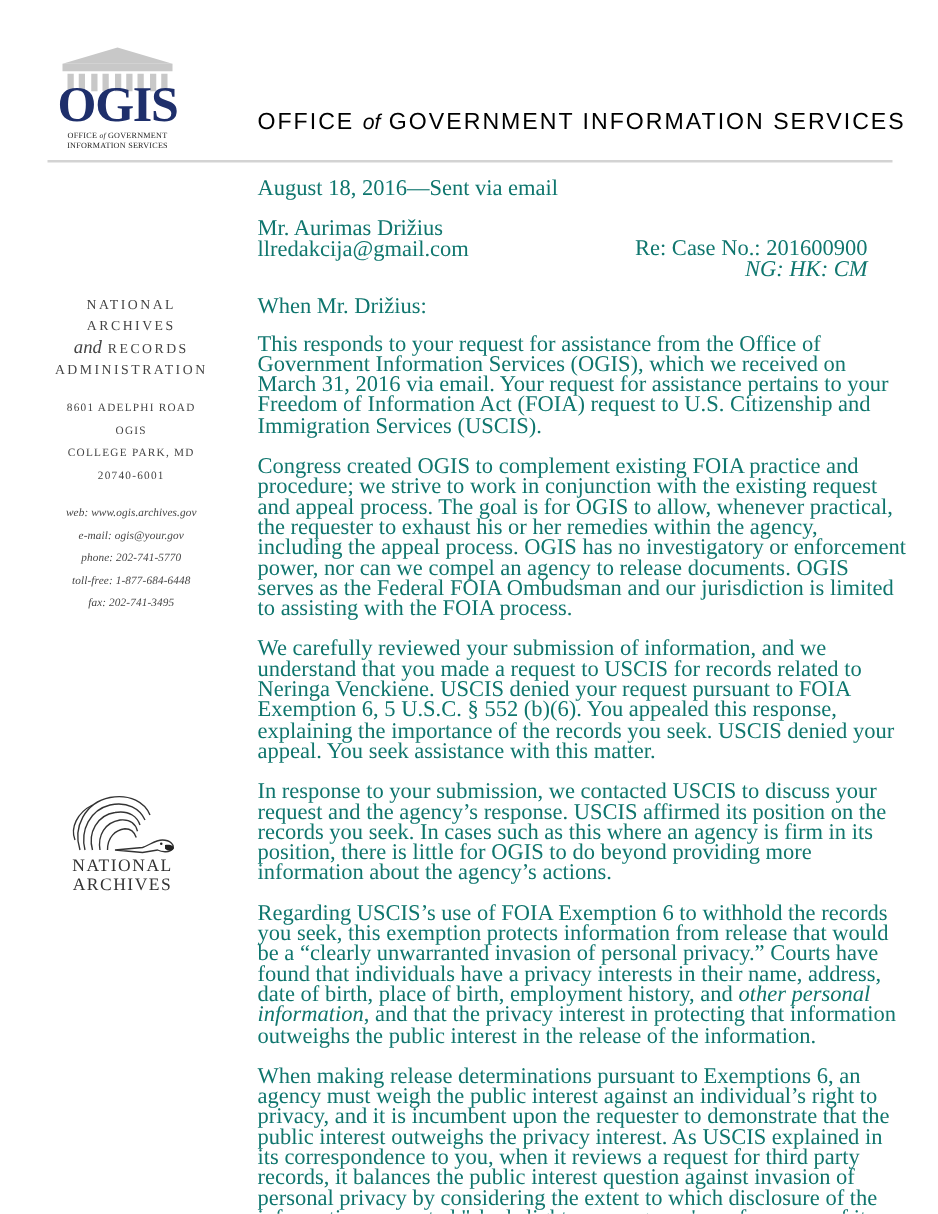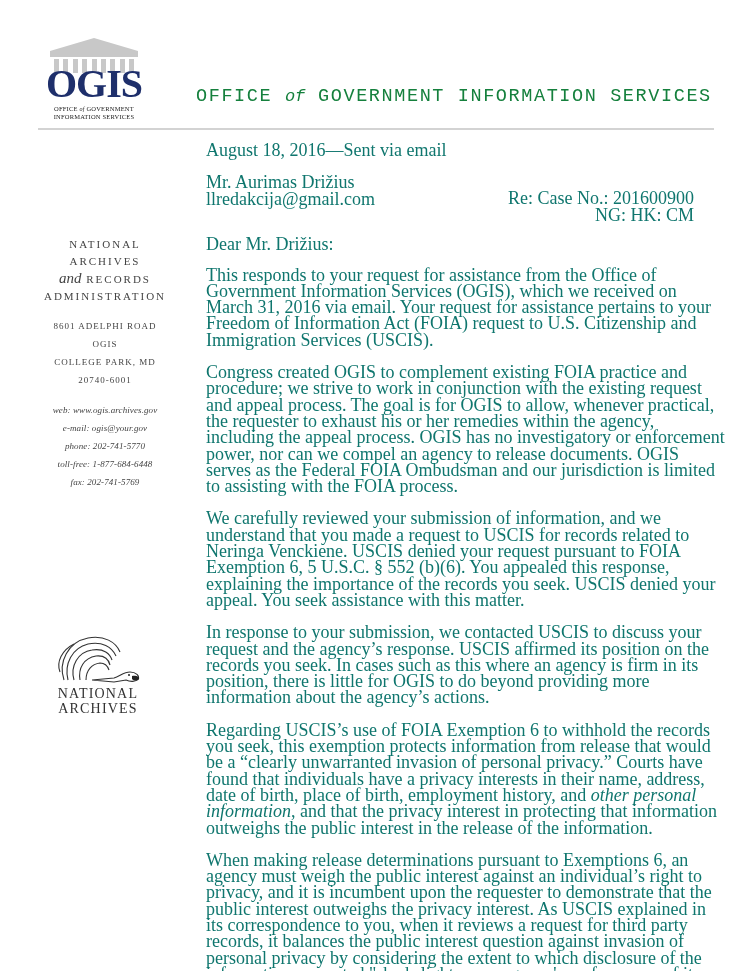--- a/index.html
+++ b/index.html
@@ -74,26 +74,26 @@
       font-family: "Liberation Serif", serif;
       font-size: 6.5px;
       line-height: 8px;
       color: #222;
       letter-spacing: 0.2px;
     }
     .logo .ogis-sub i { font-style: italic; font-size: 6px; }
 
     .header-title {
       position: absolute;
-      left: 196px;
+      left: 206px;
       top: 86px;
-      font-family: Liberation Mono, monospace;
+      font-family: Liberation Sans, sans-serif;
       font-size: 18.5px;
       letter-spacing: 1.6px;
-      color: #15803d;
+      color: #000000;
       white-space: nowrap;
     }
     .header-title i {
       font-style: italic;
       font-size: 17px;
       letter-spacing: 0;
     }
     .divider {
       position: absolute;
       left: 38px;
@@ -183,20 +183,21 @@
     .address-block .recip div { white-space: nowrap; }
     .address-block .case {
       position: absolute;
       left: 302px;
       top: 16px;
       white-space: nowrap;
       text-align: right;
     }
     .address-block .case .codes {
       padding-left: 33px;
+      font-style: italic;
     }
     .salutation { margin-top: 12px !important; margin-bottom: 14px !important; }
     .para { margin-bottom: 16px !important; }
     .para i { font-style: italic; }
   </style>
 </head>
 <body>
 
 <div class="logo">
   <div class="roof"></div>
@@ -236,21 +237,21 @@
     <div>8601 ADELPHI ROAD</div>
     <div>OGIS</div>
     <div>COLLEGE PARK, MD</div>
     <div>20740-6001</div>
   </div>
   <div class="contacts">
     <div>web: www.ogis.archives.gov</div>
     <div>e-mail: ogis@your.gov</div>
     <div>phone: 202-741-5770</div>
     <div>toll-free: 1-877-684-6448</div>
-    <div>fax: 202-741-5769</div>
+    <div>fax: 202-741-3495</div>
   </div>
 </div>
 
 <div class="na-logo">
   <svg width="90" height="54" viewBox="0 0 90 54">
     <g fill="none" stroke="#333" stroke-width="1.1">
       <path d="M10 48 C4 30 14 10 34 6 C50 3 62 10 66 20"></path>
       <path d="M14 48 C10 32 18 16 34 12 C48 9 58 15 62 24"></path>
       <path d="M20 48 C16 34 24 20 38 18 C50 16 56 22 58 28"></path>
       <path d="M26 48 C24 36 30 26 42 24 C52 23 55 29 56 33"></path>
@@ -272,20 +273,20 @@
   <div class="address-block">
     <div class="recip">
       <div>Mr. Aurimas Drižius</div>
       <div>llredakcija@gmail.com</div>
     </div>
     <div class="case">
       <div>Re: Case No.: 201600900</div>
       <div class="codes">NG: HK: CM</div>
     </div>
   </div>
-  <p class="salutation">Dear Mr. Drižius:</p>
+  <p class="salutation">When Mr. Drižius:</p>
   <p class="para">This responds to your request for assistance from the Office of Government Information Services (OGIS), which we received on March 31, 2016 via email. Your request for assistance pertains to your Freedom of Information Act (FOIA) request to U.S. Citizenship and Immigration Services (USCIS).</p>
   <p class="para">Congress created OGIS to complement existing FOIA practice and procedure; we strive to work in conjunction with the existing request and appeal process. The goal is for OGIS to allow, whenever practical, the requester to exhaust his or her remedies within the agency, including the appeal process. OGIS has no investigatory or enforcement power, nor can we compel an agency to release documents. OGIS serves as the Federal FOIA Ombudsman and our jurisdiction is limited to assisting with the FOIA process.</p>
   <p class="para">We carefully reviewed your submission of information, and we understand that you made a request to USCIS for records related to Neringa Venckiene. USCIS denied your request pursuant to FOIA Exemption 6, 5 U.S.C. § 552 (b)(6). You appealed this response, explaining the importance of the records you seek. USCIS denied your appeal. You seek assistance with this matter.</p>
   <p class="para">In response to your submission, we contacted USCIS to discuss your request and the agency’s response. USCIS affirmed its position on the records you seek. In cases such as this where an agency is firm in its position, there is little for OGIS to do beyond providing more information about the agency’s actions.</p>
   <p class="para"><span>Regarding USCIS’s use of FOIA Exemption 6 to withhold the records you seek, this exemption protects information from release that would be a “clearly unwarranted invasion of personal privacy.” Courts have found that individuals have a privacy interests in their name, address, date of birth, place of birth, employment history, and </span><i>other personal information</i><span>, and that the privacy interest in protecting that information outweighs the public interest in the release of the information.</span></p>
   <p class="para">When making release determinations pursuant to Exemptions 6, an agency must weigh the public interest against an individual’s right to privacy, and it is incumbent upon the requester to demonstrate that the public interest outweighs the privacy interest. As USCIS explained in its correspondence to you, when it reviews a request for third party records, it balances the public interest question against invasion of personal privacy by considering the extent to which disclosure of the information requested "sheds light on an agency's performance of its statutory duties" and lets citizens</p>
 </div>
 
 </body></html>

